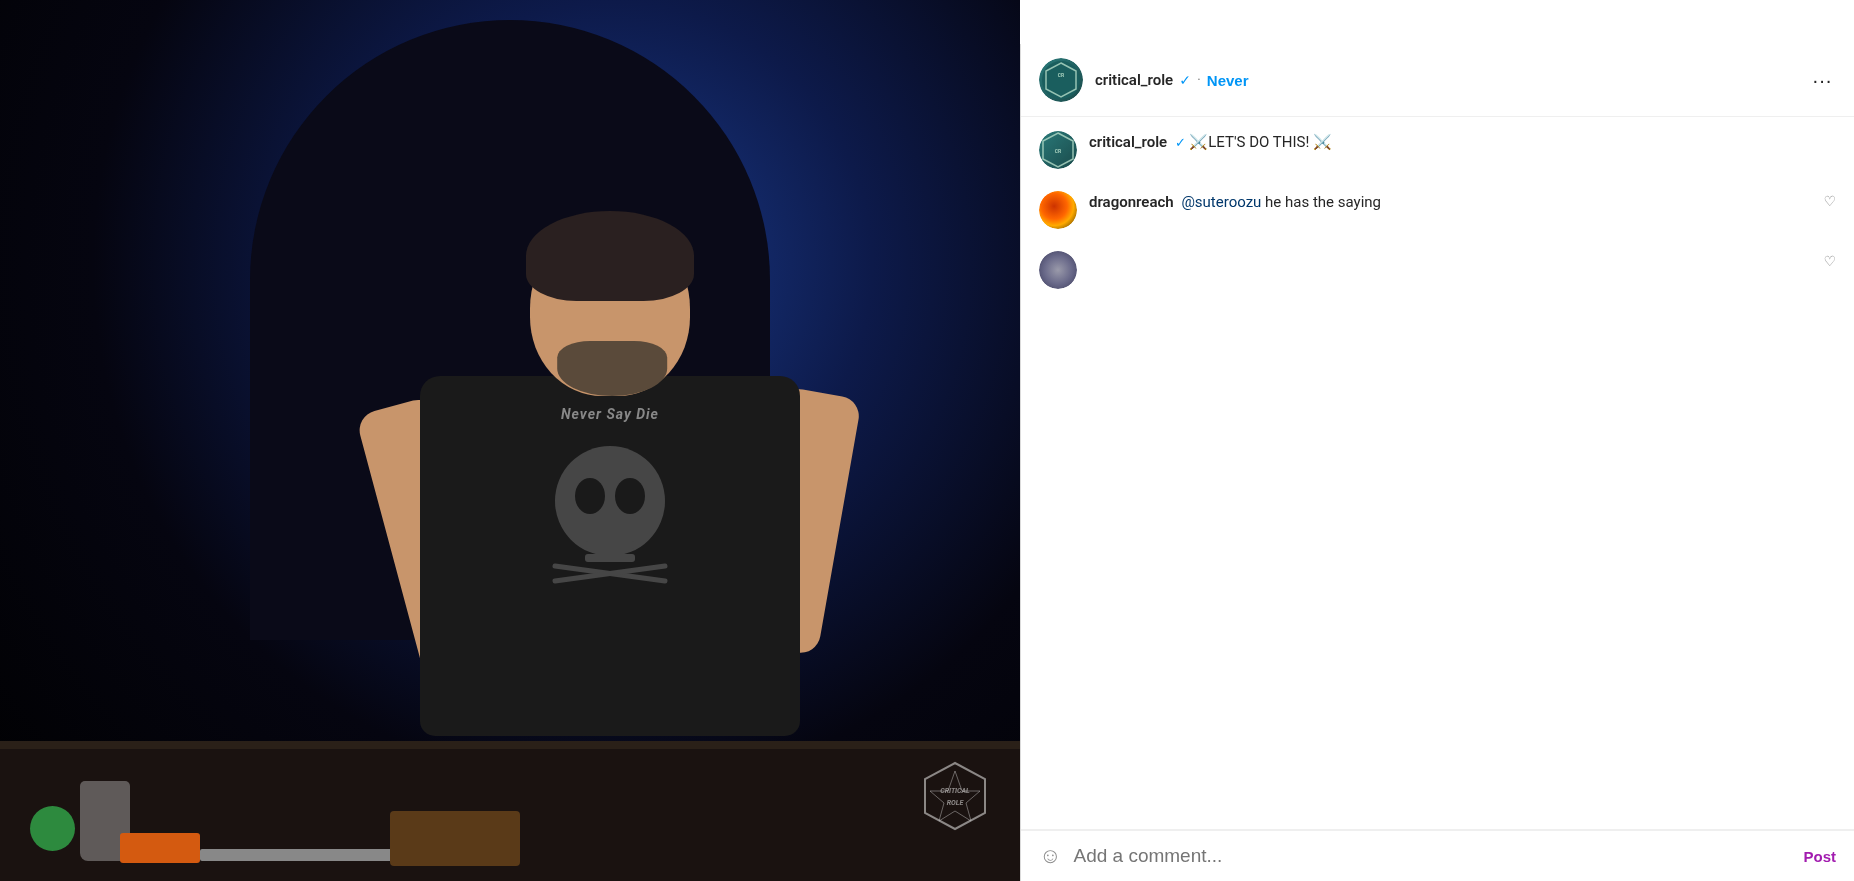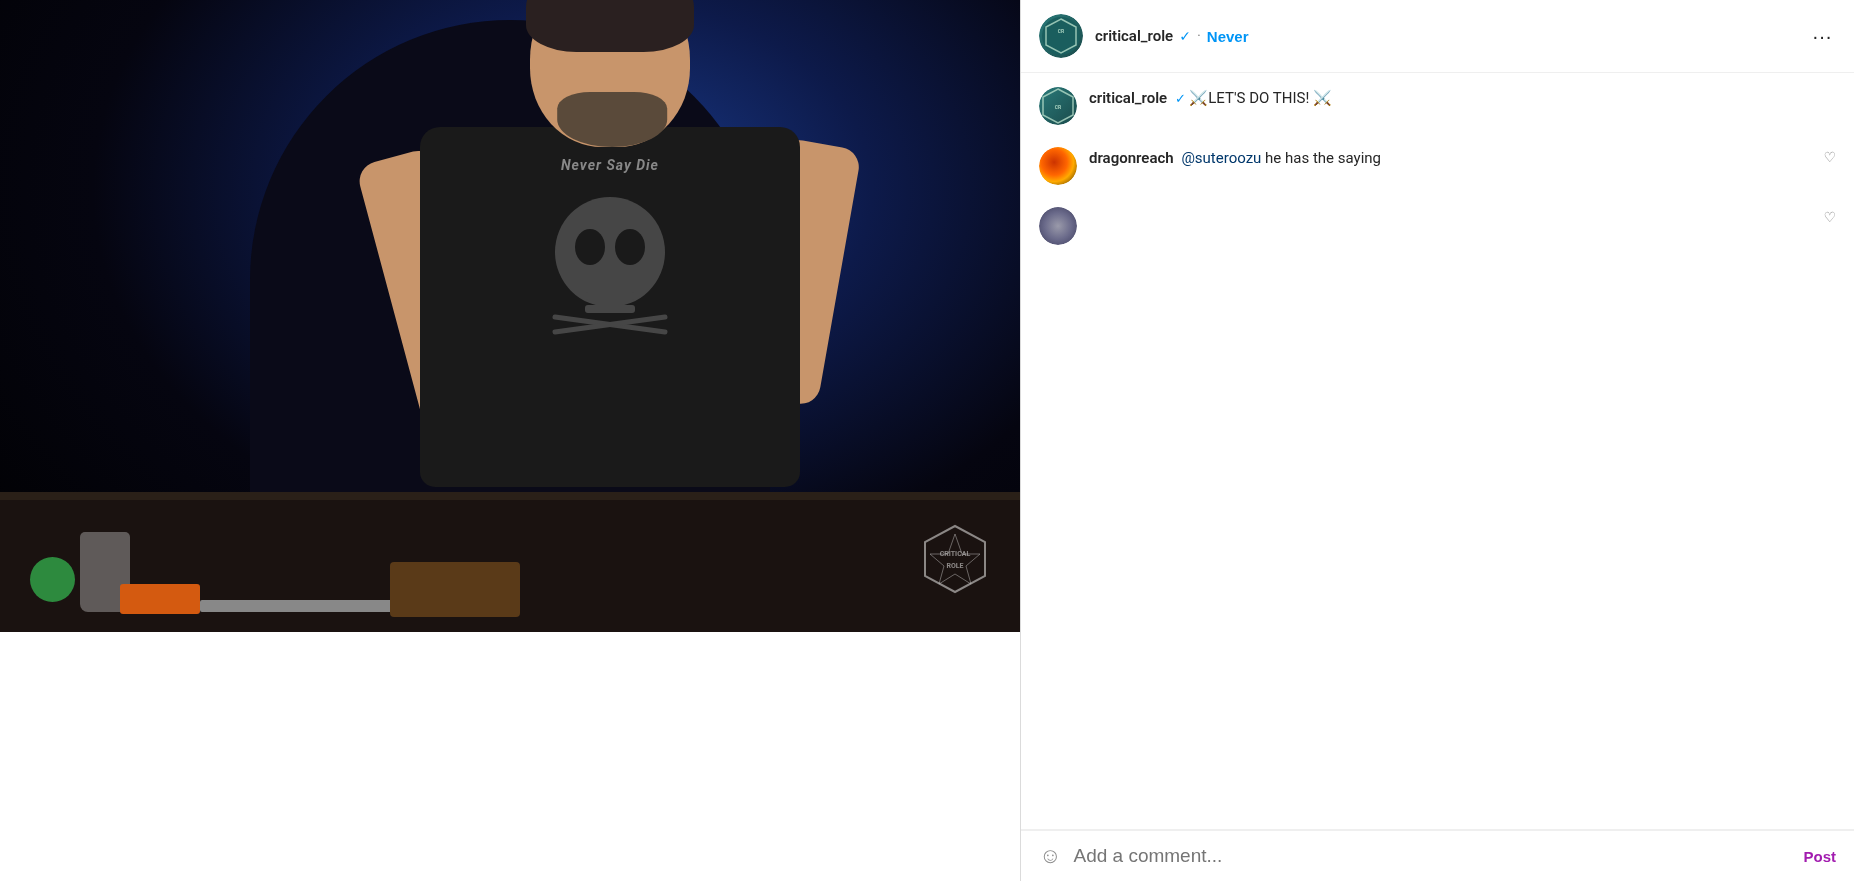--- a/index.html
+++ b/index.html
@@ -8,21 +8,21 @@
       background: #fff;
       width: 1854px;
       height: 881px;
       display: flex;
       overflow: hidden;
     }
 
     
     .image-panel {
       width: 1020px;
-      height: 632px;
+      height: 881px;
       background: #1a1a2e;
       flex-shrink: 0;
       position: relative;
       overflow: hidden;
     }
 
     .post-image {
       width: 100%;
       height: 100%;
       background: linear-gradient(135deg, #0d0d1a 0%, #1a1a3e 20%, #0a0a20 40%, #1e2a5e 50%, #0d0d1a 70%, #111 100%);
@@ -211,35 +211,37 @@
       left: 120px;
       width: 80px;
       height: 30px;
       background: #d45a10;
       border-radius: 3px;
     }
 
     
     .watermark {
       position: absolute;
-      bottom: 38px;
+      bottom: 50px;
       right: 30px;
       width: 70px;
       height: 70px;
       opacity: 0.7;
+      font-style: italic;
     }
 
     
     .right-panel {
       width: 834px;
       flex: 1;
       display: flex;
       flex-direction: column;
       border-left: 1px solid #dbdbdb;
       background: #fff;
+      margin-top: 44px;
     }
 
     
     .post-header {
       display: flex;
       align-items: center;
       padding: 14px 18px;
       border-bottom: 1px solid #efefef;
       gap: 12px;
     }

